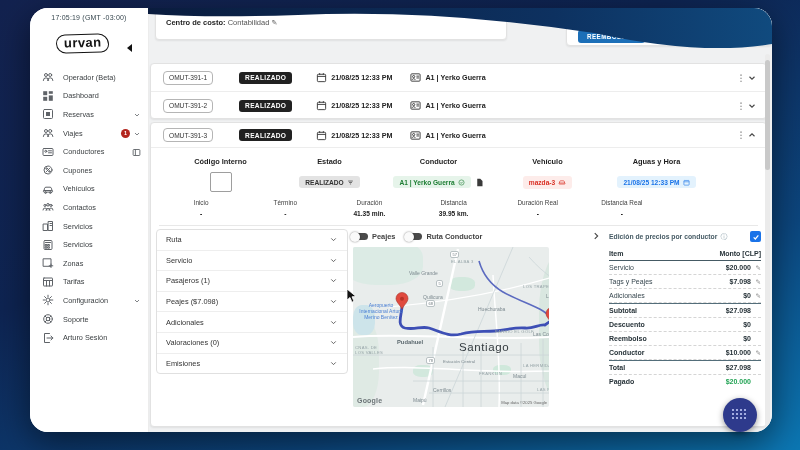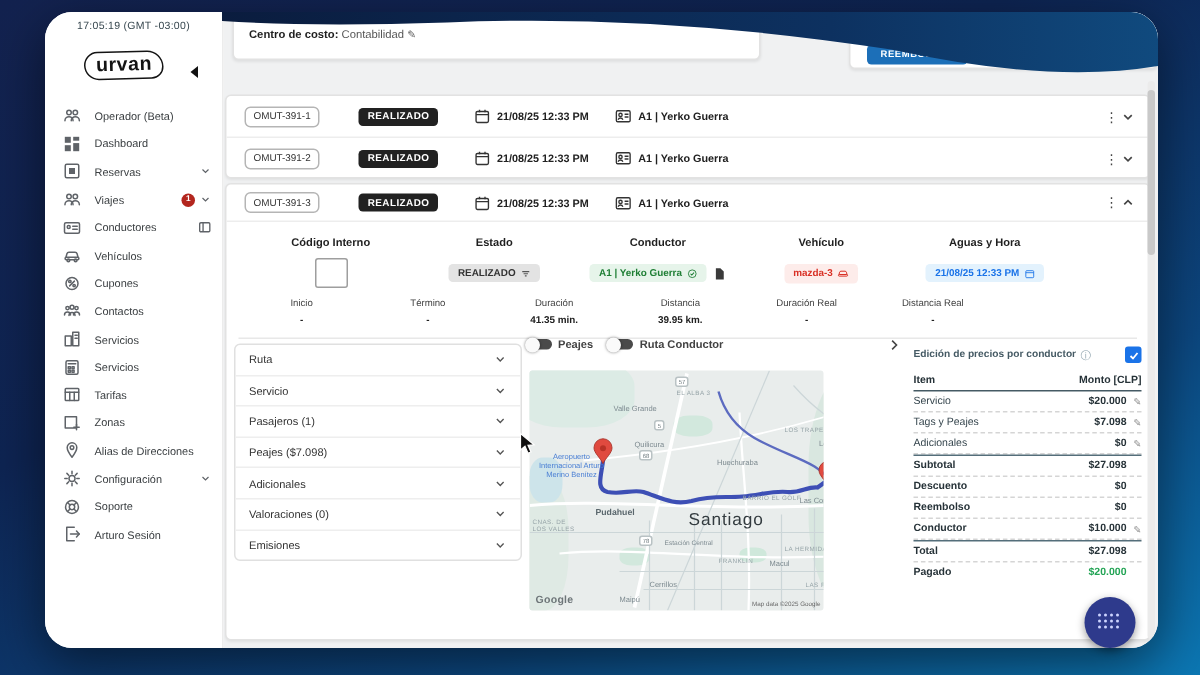--- a/index.html
+++ b/index.html
@@ -56,21 +56,21 @@
   .sl{font-size:6.4px;color:#424242;text-align:center}
   .sv{font-size:6.6px;font-weight:bold;color:#212121;text-align:center;margin-top:4px}
   .detail-sep{position:absolute;left:8px;right:8px;top:102px;border-bottom:1px solid #e8e8e8}
   
   .acc{position:absolute;left:5px;top:106px;width:190px;background:#fff;border:1px solid #e0e0e0;border-radius:4px}
   .acc-item{height:19.6px;display:flex;align-items:center;padding:0 9px;cursor:pointer}
   .acc-item + .acc-item{border-top:1px solid #eee}
   .acc-label{flex:1;font-size:7.4px;color:#333}
   .acc-item svg{stroke:#555;fill:none;stroke-width:1.2}
   
-  .tgl-row{position:absolute;left:202px;top:102px;width:248px;height:16px;display:flex;align-items:flex-start;gap:6px}
+  .tgl-row{position:absolute;left:202px;top:102px;width:248px;height:16px;display:flex;align-items:flex-end;gap:6px}
   .switch{display:flex;align-items:center;gap:4px;cursor:pointer}
   .sw-track{width:15px;height:7px;border-radius:4px;background:#4a4a4a;position:relative}
   .sw-knob{position:absolute;left:-3px;top:-1.5px;width:10px;height:10px;border-radius:50%;background:#fafafa;box-shadow:0 0 2px rgba(0,0,0,.5)}
   .sw-label{font-size:7.4px;color:#424242;font-weight:bold}
   
   .map{position:absolute;left:202px;top:124px;width:196px;height:160px;background:#e9edec;border-radius:2px;overflow:hidden}
   .patch{position:absolute;border-radius:40%}
   .mlabel{position:absolute;font-size:5px;color:#7d8a90;white-space:nowrap}
   .mlabel.caps{font-size:4.2px;letter-spacing:.3px;color:#96a4a8}
   .mlabel.town{font-size:5.8px;color:#5a676d}
@@ -179,38 +179,38 @@
             </span>
           <span class="mi-label">Conductores</span>
           <span class="mi-chev"><svg width="9" height="9" viewBox="0 0 12 12">
                 <rect x="1.5" y="2" width="9" height="8" rx="1"></rect>
                 <line x1="4.5" y1="2" x2="4.5" y2="10"></line>
               </svg></span>
         </div>
         <div class="menu-item">
           <span class="mi-icon">
               <svg viewBox="0 0 12 12" width="12" height="12">
+                <circle cx="6" cy="6" r="4"></circle>
+                <circle cx="4.6" cy="4.6" r="0.8"></circle>
+                <circle cx="7.4" cy="7.4" r="0.8"></circle>
+                <line x1="4.4" y1="7.6" x2="7.6" y2="4.4"></line>
+              </svg>
+            </span>
+          <span class="mi-label">Cupones</span>
+        </div>
+        <div class="menu-item">
+          <span class="mi-icon">
+              <svg viewBox="0 0 12 12" width="12" height="12">
                 <path d="M2,7.5 L2.6,5.2 Q2.9,4.2 4,4.2 H8 Q9.1,4.2 9.4,5.2 L10,7.5"></path>
                 <rect x="1.4" y="7.5" width="9.2" height="1.6" rx="0.8"></rect>
                 <circle cx="3.6" cy="9.6" r="0.9"></circle>
                 <circle cx="8.4" cy="9.6" r="0.9"></circle>
               </svg>
             </span>
           <span class="mi-label">Vehículos</span>
-        </div>
-        <div class="menu-item">
-          <span class="mi-icon">
-              <svg viewBox="0 0 12 12" width="12" height="12">
-                <circle cx="6" cy="6" r="4"></circle>
-                <circle cx="4.6" cy="4.6" r="0.8"></circle>
-                <circle cx="7.4" cy="7.4" r="0.8"></circle>
-                <line x1="4.4" y1="7.6" x2="7.6" y2="4.4"></line>
-              </svg>
-            </span>
-          <span class="mi-label">Cupones</span>
         </div>
         <div class="menu-item">
           <span class="mi-icon">
               <svg viewBox="0 0 12 12" width="12" height="12">
                 <circle cx="3" cy="4.4" r="1.1"></circle>
                 <circle cx="6" cy="3.8" r="1.3"></circle>
                 <circle cx="9" cy="4.4" r="1.1"></circle>
                 <path d="M1,9 a2,2 0 0 1 4,0"></path>
                 <path d="M4,9.4 a2,2 0 0 1 4,0"></path>
                 <path d="M7,9 a2,2 0 0 1 4,0"></path>
@@ -238,46 +238,37 @@
                 <rect x="6" y="5.5" width="1.4" height="1.4"></rect>
                 <rect x="3.5" y="7.8" width="1.4" height="1.4"></rect>
                 <rect x="6" y="7.8" width="1.4" height="1.4"></rect>
               </svg>
             </span>
           <span class="mi-label">Servicios</span>
         </div>
         <div class="menu-item">
           <span class="mi-icon">
               <svg viewBox="0 0 12 12" width="12" height="12">
+                <rect x="1.5" y="1.8" width="7.5" height="7.5"></rect>
+                <line x1="9" y1="7" x2="9" y2="10.5"></line>
+                <line x1="7.2" y1="8.8" x2="10.8" y2="8.8"></line>
+              </svg>
+            </span>
+          <span class="mi-label">Zonas</span>
+        </div>
+        <div class="menu-item">
+          <span class="mi-icon">
+              <svg viewBox="0 0 12 12" width="12" height="12">
                 <rect x="1.5" y="2" width="9" height="8" rx="0.5"></rect>
                 <line x1="1.5" y1="4.5" x2="10.5" y2="4.5"></line>
                 <line x1="4.5" y1="4.5" x2="4.5" y2="10"></line>
                 <line x1="7.5" y1="4.5" x2="7.5" y2="10"></line>
               </svg>
             </span>
           <span class="mi-label">Tarifas</span>
-        </div>
-        <div class="menu-item">
-          <span class="mi-icon">
-              <svg viewBox="0 0 12 12" width="12" height="12">
-                <rect x="1.5" y="1.8" width="7.5" height="7.5"></rect>
-                <line x1="9" y1="7" x2="9" y2="10.5"></line>
-                <line x1="7.2" y1="8.8" x2="10.8" y2="8.8"></line>
-              </svg>
-            </span>
-          <span class="mi-label">Zonas</span>
-        </div>
-        <div class="menu-item">
-          <span class="mi-icon">
-              <svg viewBox="0 0 12 12" width="12" height="12">
-                <path d="M6,1.2 a3.2,3.2 0 0 1 3.2,3.2 c0,2.4 -3.2,6.4 -3.2,6.4 s-3.2,-4 -3.2,-6.4 a3.2,3.2 0 0 1 3.2,-3.2 z"></path>
-                <circle cx="6" cy="4.4" r="1.2"></circle>
-              </svg>
-            </span>
-          <span class="mi-label">Alias de Direcciones</span>
         </div>
         <div class="menu-item">
           <span class="mi-icon">
               <svg viewBox="0 0 12 12" width="12" height="12">
                 <circle cx="6" cy="6" r="2"></circle>
                 <path d="M6,1.2 V2.8 M6,9.2 V10.8 M1.2,6 H2.8 M9.2,6 H10.8 M2.6,2.6 L3.8,3.8 M8.2,8.2 L9.4,9.4 M9.4,2.6 L8.2,3.8 M3.8,8.2 L2.6,9.4"></path>
               </svg>
             </span>
           <span class="mi-label">Configuración</span>
           <span class="mi-chev"><svg width="8" height="8" viewBox="0 0 12 12">

